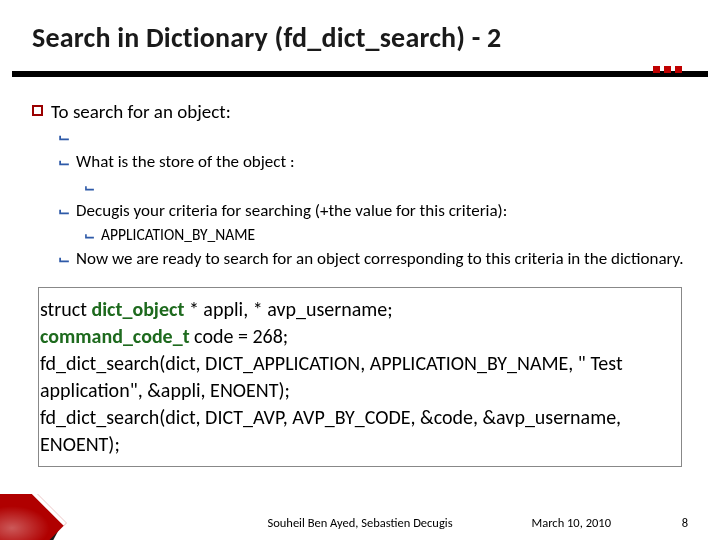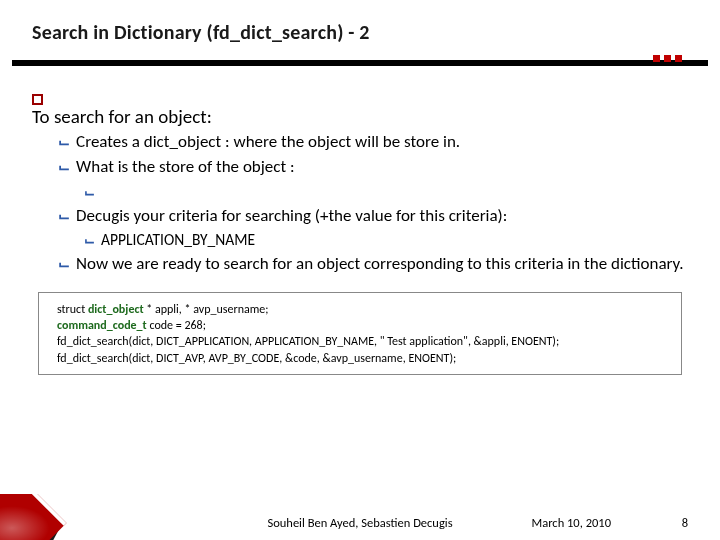--- a/index.html
+++ b/index.html
@@ -1,29 +1,29 @@
 <!DOCTYPE html>
 <html><head>
 <meta charset="utf-8">
 <style>
   * { margin: 0; padding: 0; box-sizing: border-box; }
   html, body { width: 720px; height: 540px; font-family: "Calibri", "Segoe UI", sans-serif; background: #fff; color: #000; }
   .slide { position: relative; width: 720px; height: 540px; padding: 20px 32px 0 32px; }
-  .title { font-size: 20px; font-weight: 700; color: #1a1a1a; margin-bottom: 14px; letter-spacing: 0.2px; }
+  .title { font-size: 28px; font-weight: 700; color: #1a1a1a; margin-bottom: 14px; letter-spacing: 0.2px; }
   .title-rule { position: relative; height: 10px; margin-bottom: 12px; }
   .title-rule .bar { position: absolute; left: -20px; right: -20px; top: 2px; height: 6px; background: #000; }
   .title-rule .dots { position: absolute; right: 6px; top: -3px; display: flex; gap: 4px; }
   .title-rule .dots span { width: 7px; height: 7px; background: #c00000; }
   .body { font-size: 19px; line-height: 1.28; }
-  .lvl1 { margin: 21px 0 2px 0; display: flex; flex-direction: column; }
+  .lvl1 { margin: 21px 0 2px 0; display: flex; }
   .lvl1 .bullet-square { width: 11px; height: 11px; border: 2px solid #9a0000; margin: 5px 8px 0 0; flex: 0 0 auto; }
   .lvl2 { margin: 2px 0 2px 26px; display: flex; font-size: 17px; }
   .lvl3 { margin: 2px 0 2px 52px; display: flex; font-size: 15.5px; }
   .tilde { color: #2e5aa8; font-weight: 700; margin-right: 6px; font-family: "Lucida Handwriting", cursive; font-size: 0.85em; line-height: 1.6; }
-  .code-box { margin: 16px 6px 0 6px; border: 1px solid #888; padding: 8px 18px; font-size: 12px; line-height: 1.35; font-family: "Calibri", sans-serif; white-space: pre-wrap; word-wrap: break-word; }
+  .code-box { margin: 16px 6px 0 6px; border: 1px solid #888; padding: 8px 1px; font-size: 20px; line-height: 1.35; font-family: "Calibri", sans-serif; white-space: pre-wrap; word-wrap: break-word; }
   .code-box .kw { color: #000; }
   .code-box .type { color: #1e6a1e; font-weight: 700; }
   .footer { position: absolute; left: 0; right: 0; bottom: 10px; display: flex; justify-content: flex-end; align-items: center; padding: 0 32px 0 120px; font-size: 12.5px; margin-top: 48px; }
   .footer .center { position: absolute; left: 0; right: 0; text-align: center; }
   .footer .page { margin-left: auto; }
   .corner { position: absolute; left: 0; bottom: 0; width: 80px; height: 46px; overflow: hidden; }
   .corner .red { position: absolute; left: -18px; bottom: -18px; width: 70px; height: 70px; background: #b00000; transform: rotate(45deg); border-top: 4px solid #fff; }
   .corner .black { position: absolute; left: -40px; bottom: -30px; width: 90px; height: 70px; background: #1a1a1a; transform: rotate(28deg); }
   .corner .spec { position: absolute; left: 0; bottom: 0; width: 60px; height: 40px; background: radial-gradient(ellipse at 12px 28px, rgba(255,255,255,0.35), rgba(255,255,255,0) 55%); }
 </style>
@@ -45,21 +45,20 @@
 
   <div class="body">
 
     <div class="lvl1">
       <div class="bullet-square"></div>
       <div>To search for an object:</div>
     </div>
 
     <div class="lvl2">
       <div class="tilde">⌙</div>
-      <div>Creates a dict_object : where the object will be store in.</div>
     </div>
 
     <div class="lvl2">
       <div class="tilde">⌙</div>
       <div>What is the store of the object :</div>
     </div>
 
     <div class="lvl3">
       <div class="tilde">⌙</div>
     </div>

